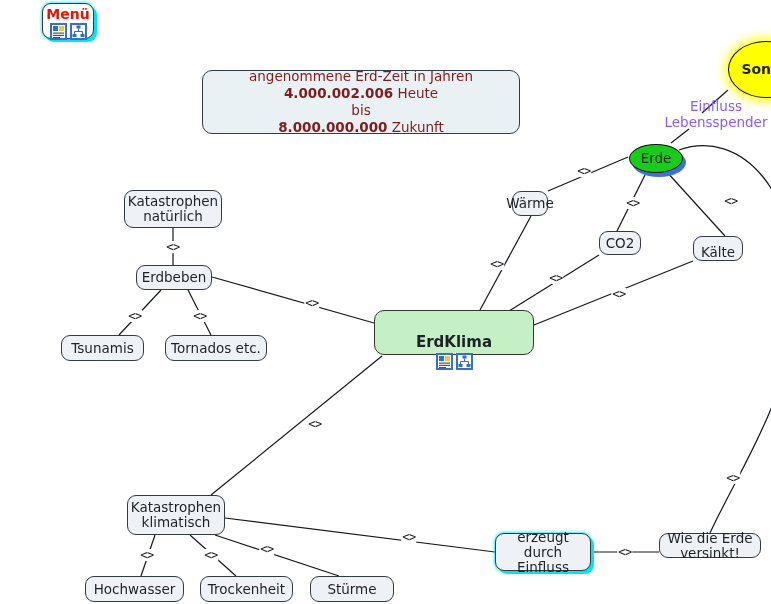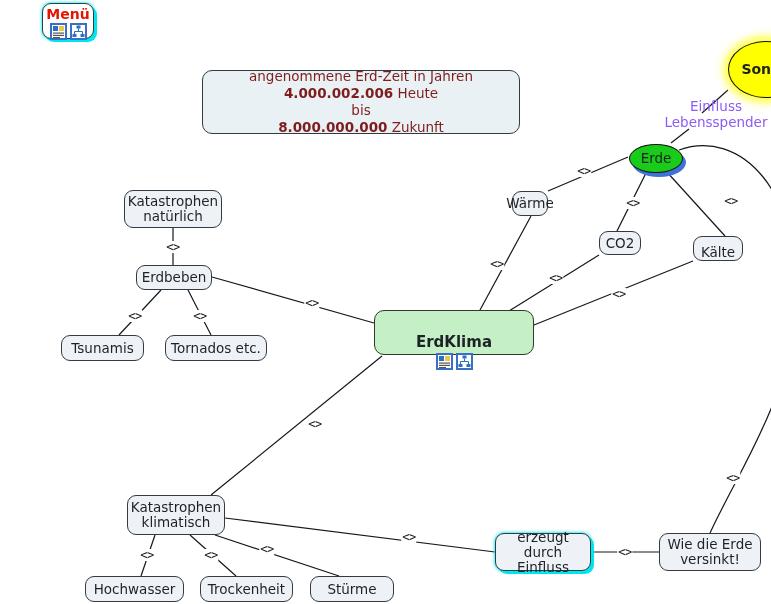--- a/index.html
+++ b/index.html
@@ -247,21 +247,21 @@
     <div class="node" style="left: 97px; top: 265px; width: 76px; height: 25px; text-align: right;"><span class="lbl">Erdbeben</span></div>
     <div class="node" style="left: 22px; top: 335px; width: 83px; height: 26px;"><span class="lbl">Tsunamis</span></div>
     <div class="node" style="left: 126px; top: 335px; width: 102px; height: 26px;"><span class="lbl">Tornados etc.</span></div>
     <div class="node" style="left: 88px; top: 495px; width: 98px; height: 40px;"><span class="lbl">Katastrophen
 klimatisch</span></div>
     <div class="node" style="left: 46px; top: 576px; width: 99px; height: 26px;"><span class="lbl">Hochwasser</span></div>
     <div class="node" style="left: 271px; top: 576px; width: 84px; height: 26px;"><span class="lbl">Stürme</span></div>
     <div class="node" style="left: 161px; top: 576px; width: 93px; height: 26px;"><span class="lbl">Trockenheit</span></div>
     <div class="node glow" style="left: 456px; top: 533px; width: 96px; height: 38px;"><span class="lbl">erzeugt durch
 Einfluss</span></div>
-    <div class="node" style="left: 620px; top: 533px; width: 102px; height: 38px;"><span class="lbl">Wie die Erde
+    <div class="node" style="left: 620px; top: 533px; width: 102px; height: 25px;"><span class="lbl">Wie die Erde
 versinkt!</span></div>
     <span class="edge-label" style="left: 545px; top: 171px;">&lt;&gt;</span>
     <span class="edge-label" style="left: 594px; top: 203px;">&lt;&gt;</span>
     <span class="edge-label" style="left: 692px; top: 201px;">&lt;&gt;</span>
     <span class="edge-label" style="left: 694px; top: 478px;">&lt;&gt;</span>
     <span class="edge-label" style="left: 458px; top: 264px;">&lt;&gt;</span>
     <span class="edge-label" style="left: 517px; top: 278px;">&lt;&gt;</span>
     <span class="edge-label" style="left: 580px; top: 294px;">&lt;&gt;</span>
     <span class="edge-label" style="left: 134px; top: 247px;">&lt;&gt;</span>
     <span class="edge-label" style="left: 96px; top: 316px;">&lt;&gt;</span>

